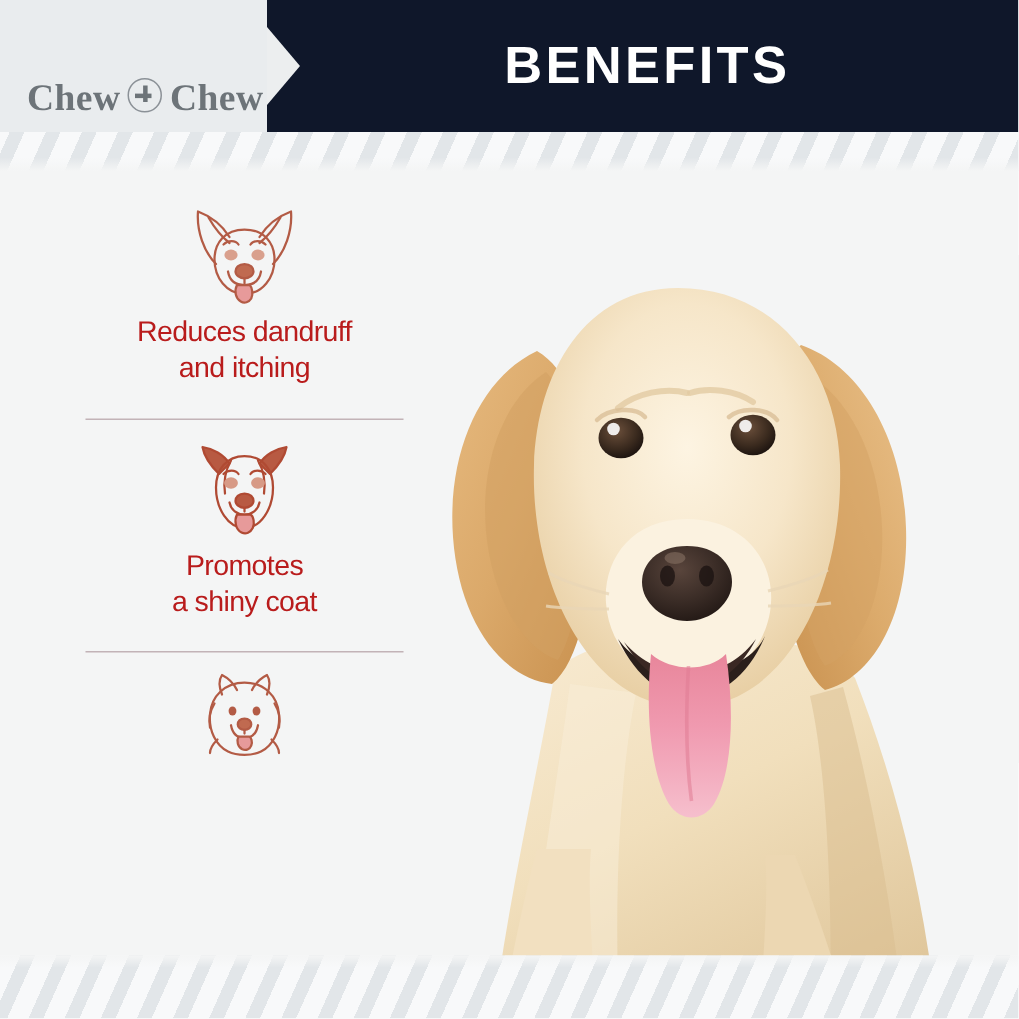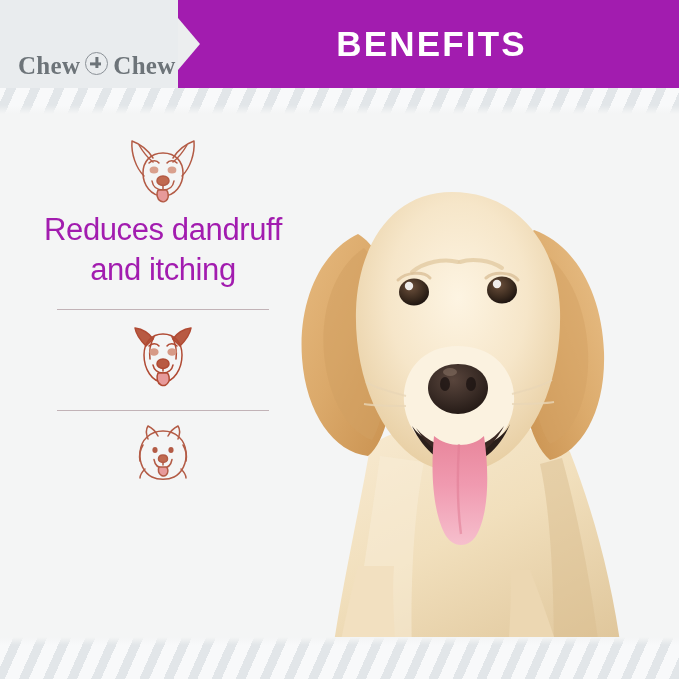--- a/index.html
+++ b/index.html
@@ -25,21 +25,21 @@
     height: 88px;
     background: #e9ecee;
     z-index: 5;
   }
   .header-banner {
     position: absolute;
     top: 0;
     left: 178px;
     width: 501px;
     height: 88px;
-    background: #a21caf;
+    background: #0f172a;
     z-index: 6;
   }
   .banner-notch {
     position: absolute;
     top: 50%;
     left: 0;
     transform: translateY(-50%);
     width: 0; height: 0;
     border-top: 26px solid transparent;
     border-bottom: 26px solid transparent;
@@ -165,22 +165,22 @@
   }
   .benefit-icon {
     display: flex;
     justify-content: center;
     align-items: flex-end;
     height: 74px;
     margin-bottom: 6px;
   }
   .benefit-icon svg { display: block; }
   .benefit-text {
-    color: #a21caf;
-    font-size: 31px;
+    color: #b91c1c;
+    font-size: 19px;
     line-height: 1.28;
     font-weight: 400;
     letter-spacing: -0.4px;
     white-space: pre-line;
   }
   .divider {
     height: 1px;
     background: #b9a7ab;
     margin: 20px auto 14px auto;
     width: 212px;
@@ -345,20 +345,22 @@
           <ellipse cx="30" cy="28" rx="4.6" ry="3.8" fill="#d79a86" stroke="none"></ellipse>
           <ellipse cx="48" cy="28" rx="4.6" ry="3.8" fill="#d79a86" stroke="none"></ellipse>
           <path d="M25 22 C 28 19 33 19 35 22"></path>
           <path d="M53 22 C 50 19 45 19 43 22"></path>
           <path d="M39 35 C 35 35 33 37.5 33 40 C 33 42.5 36 44.5 39 44.5 C 42 44.5 45 42.5 45 40 C 45 37.5 43 35 39 35 Z" fill="#b85a42" stroke="#b04a33"></path>
           <path d="M39 44.5 L 39 47"></path>
           <path d="M29 41 C 30 46 34 49 39 49 C 44 49 48 46 49 41"></path>
           <path d="M34 49 C 32 53 33 59 37 61 C 40 62.5 43 61 44.5 58 C 46 55 45 50 43 49 Z" fill="#e79a9a" stroke="#b04a33"></path>
         </svg>
       </div>
+      <div class="benefit-text">Promotes
+a shiny coat</div>
     </div>
 
     <div class="divider"></div>
 
     <div class="benefit b3">
       <div class="benefit-icon">
         <svg width="66" height="58" viewBox="0 0 66 58" xmlns="http://www.w3.org/2000/svg" fill="none" stroke="#b35b45" stroke-width="1.5" stroke-linecap="round" stroke-linejoin="round">
           <path d="M18 14 C 16 9 16 4 18 1 C 22 3 26 7 28 11"></path>
           <path d="M48 14 C 50 9 50 4 48 1 C 44 3 40 7 38 11"></path>
           <path d="M33 6 C 20 6 11 15 10 27 C 9 38 14 48 22 52 C 28 55 38 55 44 52 C 52 48 57 38 56 27 C 55 15 46 6 33 6 Z"></path>

